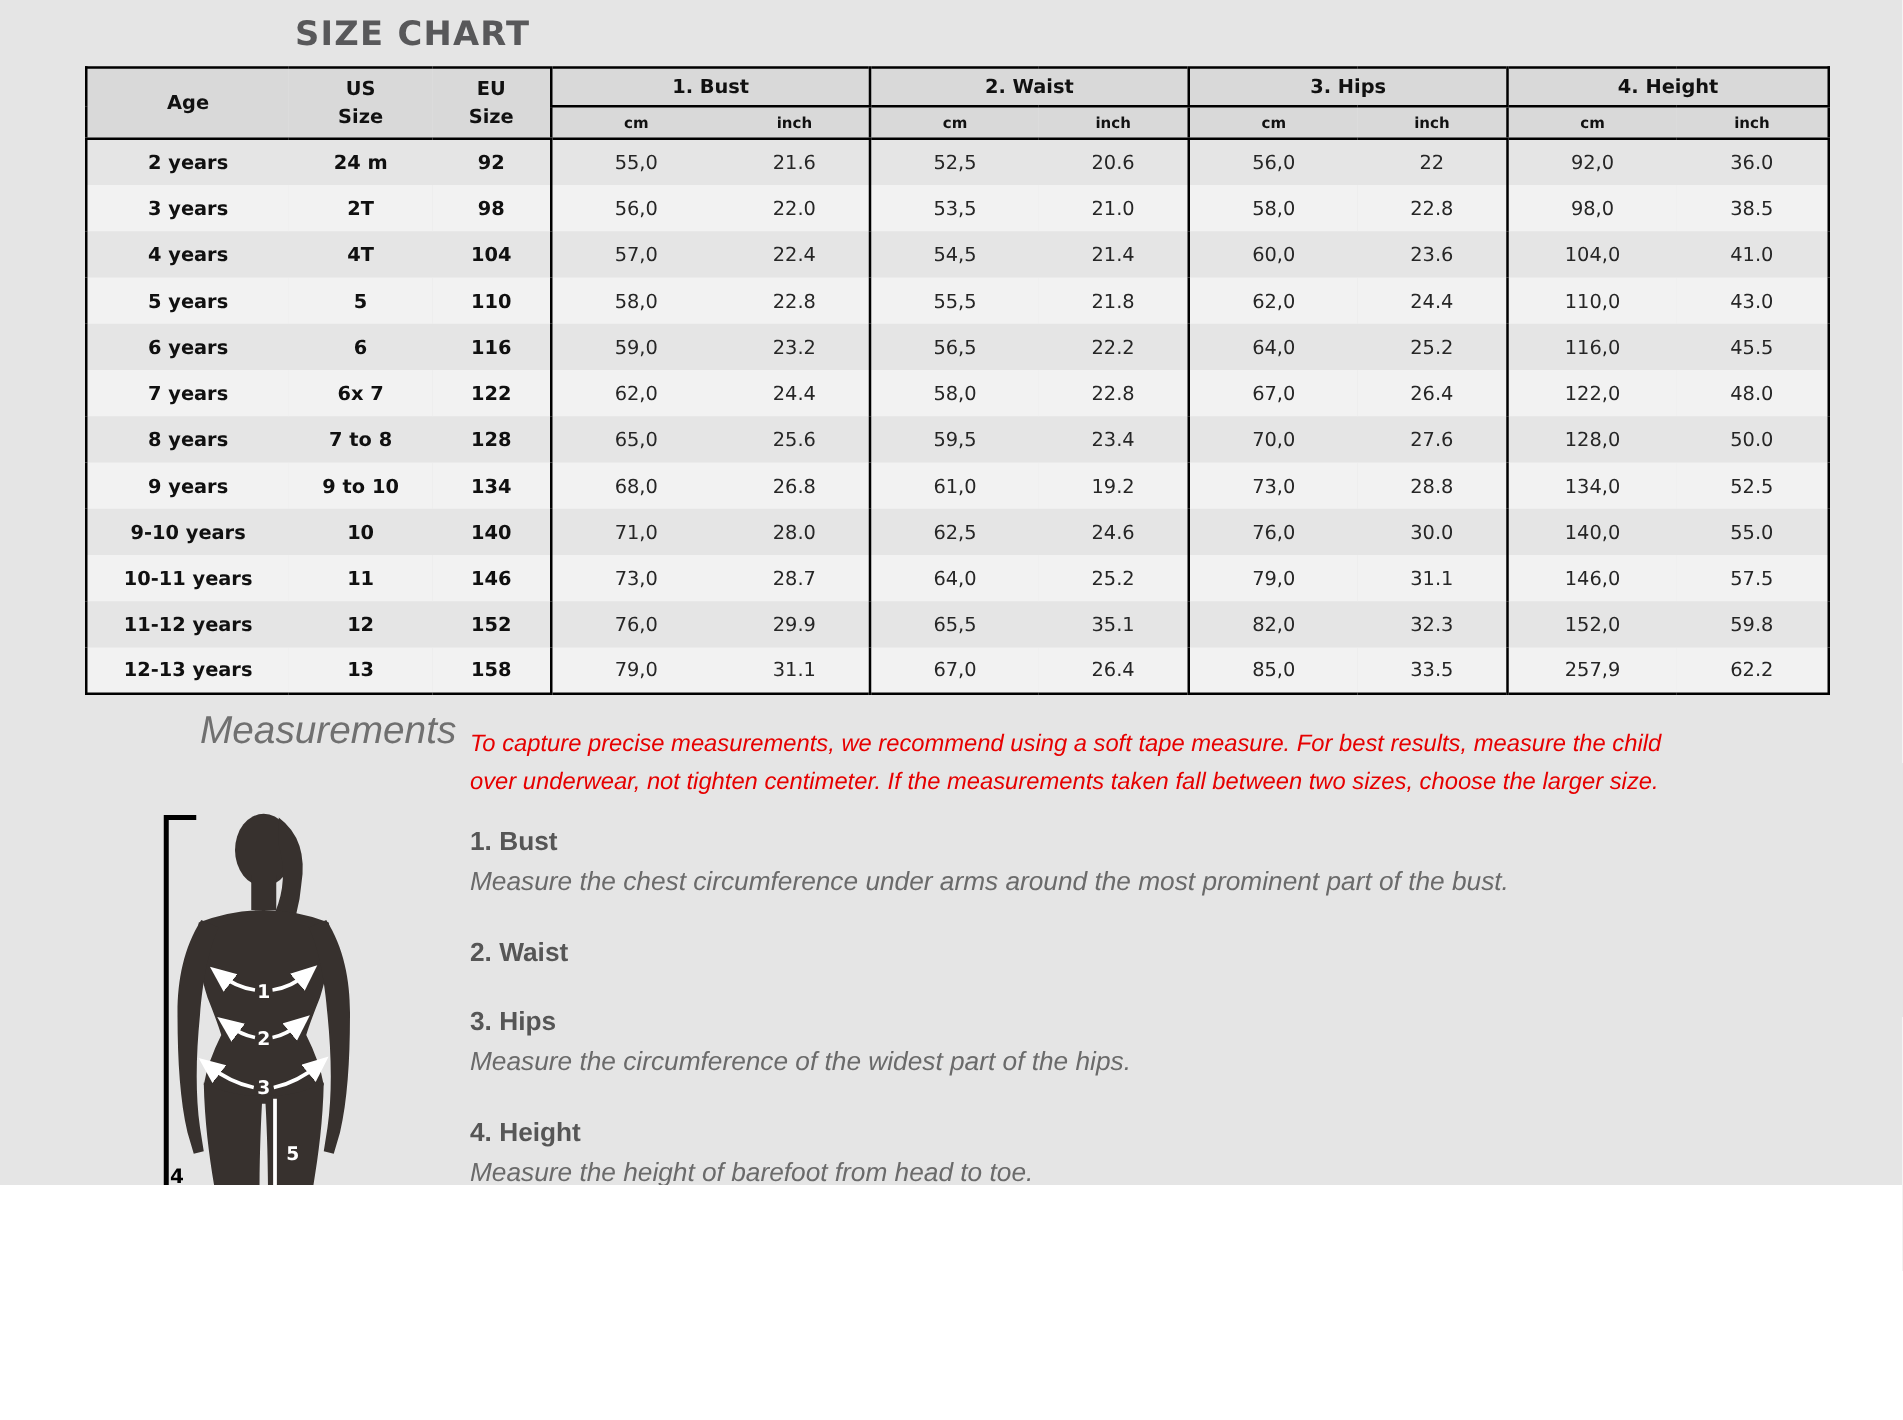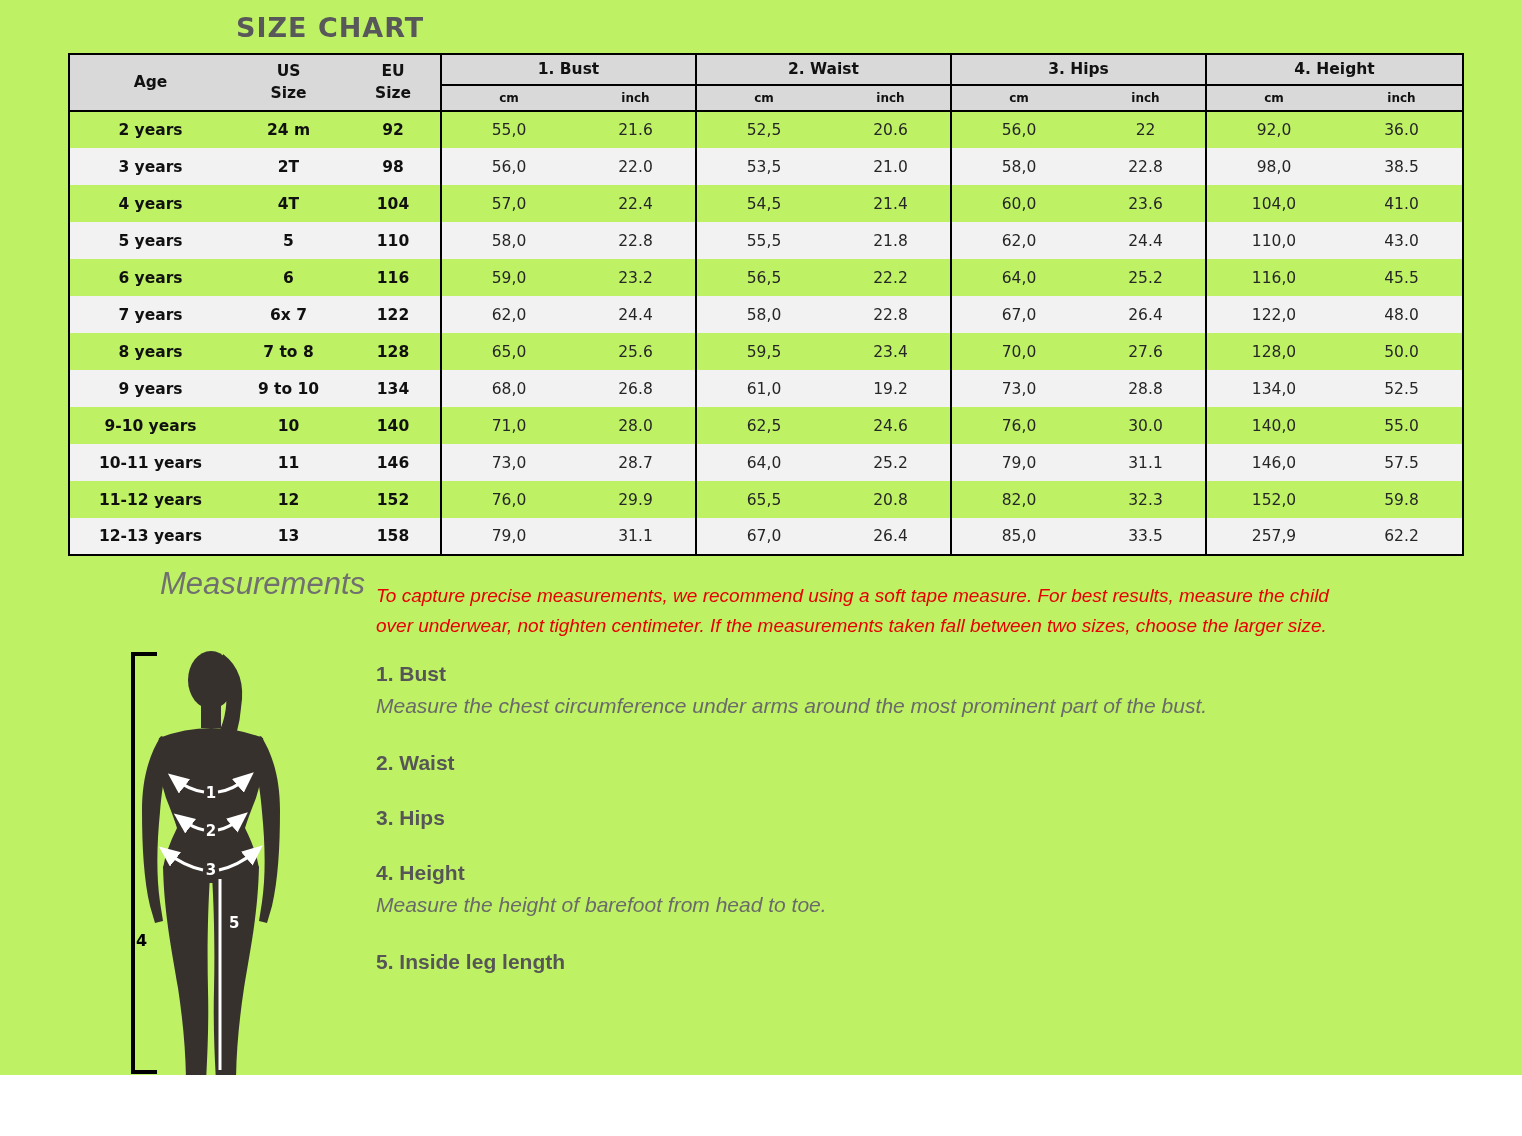--- a/index.html
+++ b/index.html
@@ -1,18 +1,18 @@
 <!DOCTYPE html>
 <html><head>
 <meta charset="utf-8">
 <style>
   * { margin:0; padding:0; box-sizing:border-box; }
   html,body { background:#ffffff; }
   .canvas {
-    position:relative; width:1522px; height:1075px; background:#bef264;
+    position:relative; width:1522px; height:948px; background:#e5e5e5;
     font-family:"DejaVu Sans", sans-serif; overflow:hidden;
   }
   .page-title {
     position:absolute; left:236px; top:12px;
     font-size:27px; font-weight:bold; color:#58585a; letter-spacing:1px;
   }
   
   .size-table-wrap { position:absolute; left:68px; top:53px; }
   table.size-table {
     border-collapse:collapse; table-layout:fixed; width:1394px;
@@ -235,21 +235,21 @@
             <td>146,0</td>
             <td>57.5</td>
           </tr>
           <tr>
             <td>11-12 years</td>
             <td>12</td>
             <td>152</td>
             <td>76,0</td>
             <td>29.9</td>
             <td>65,5</td>
-            <td>20.8</td>
+            <td>35.1</td>
             <td>82,0</td>
             <td>32.3</td>
             <td>152,0</td>
             <td>59.8</td>
           </tr>
           <tr>
             <td>12-13 years</td>
             <td>13</td>
             <td>158</td>
             <td>79,0</td>
@@ -314,20 +314,21 @@
   <div class="sections">
     <div class="section">
       <div class="sec-heading">1. Bust</div>
       <div class="sec-text">Measure the chest circumference under arms around the most prominent part of the bust.</div>
     </div>
     <div class="section">
       <div class="sec-heading">2. Waist</div>
     </div>
     <div class="section">
       <div class="sec-heading">3. Hips</div>
+      <div class="sec-text">Measure the circumference of the widest part of the hips.</div>
     </div>
     <div class="section">
       <div class="sec-heading">4. Height</div>
       <div class="sec-text">Measure the height of barefoot from head to toe.</div>
     </div>
     <div class="section">
       <div class="sec-heading">5. Inside leg length</div>
     </div>
   </div>
 

